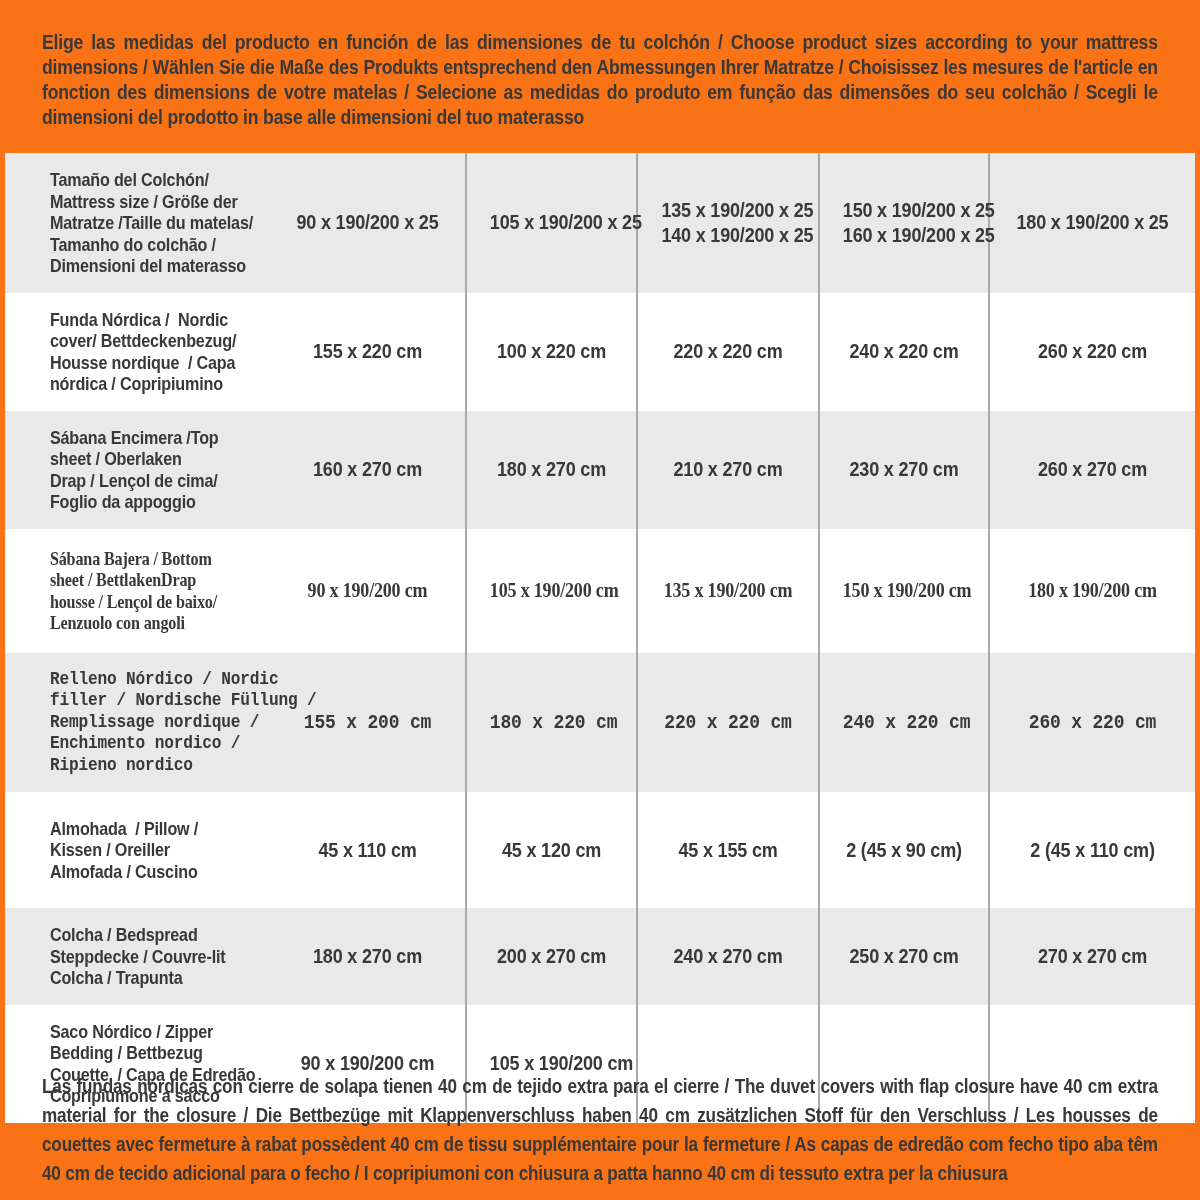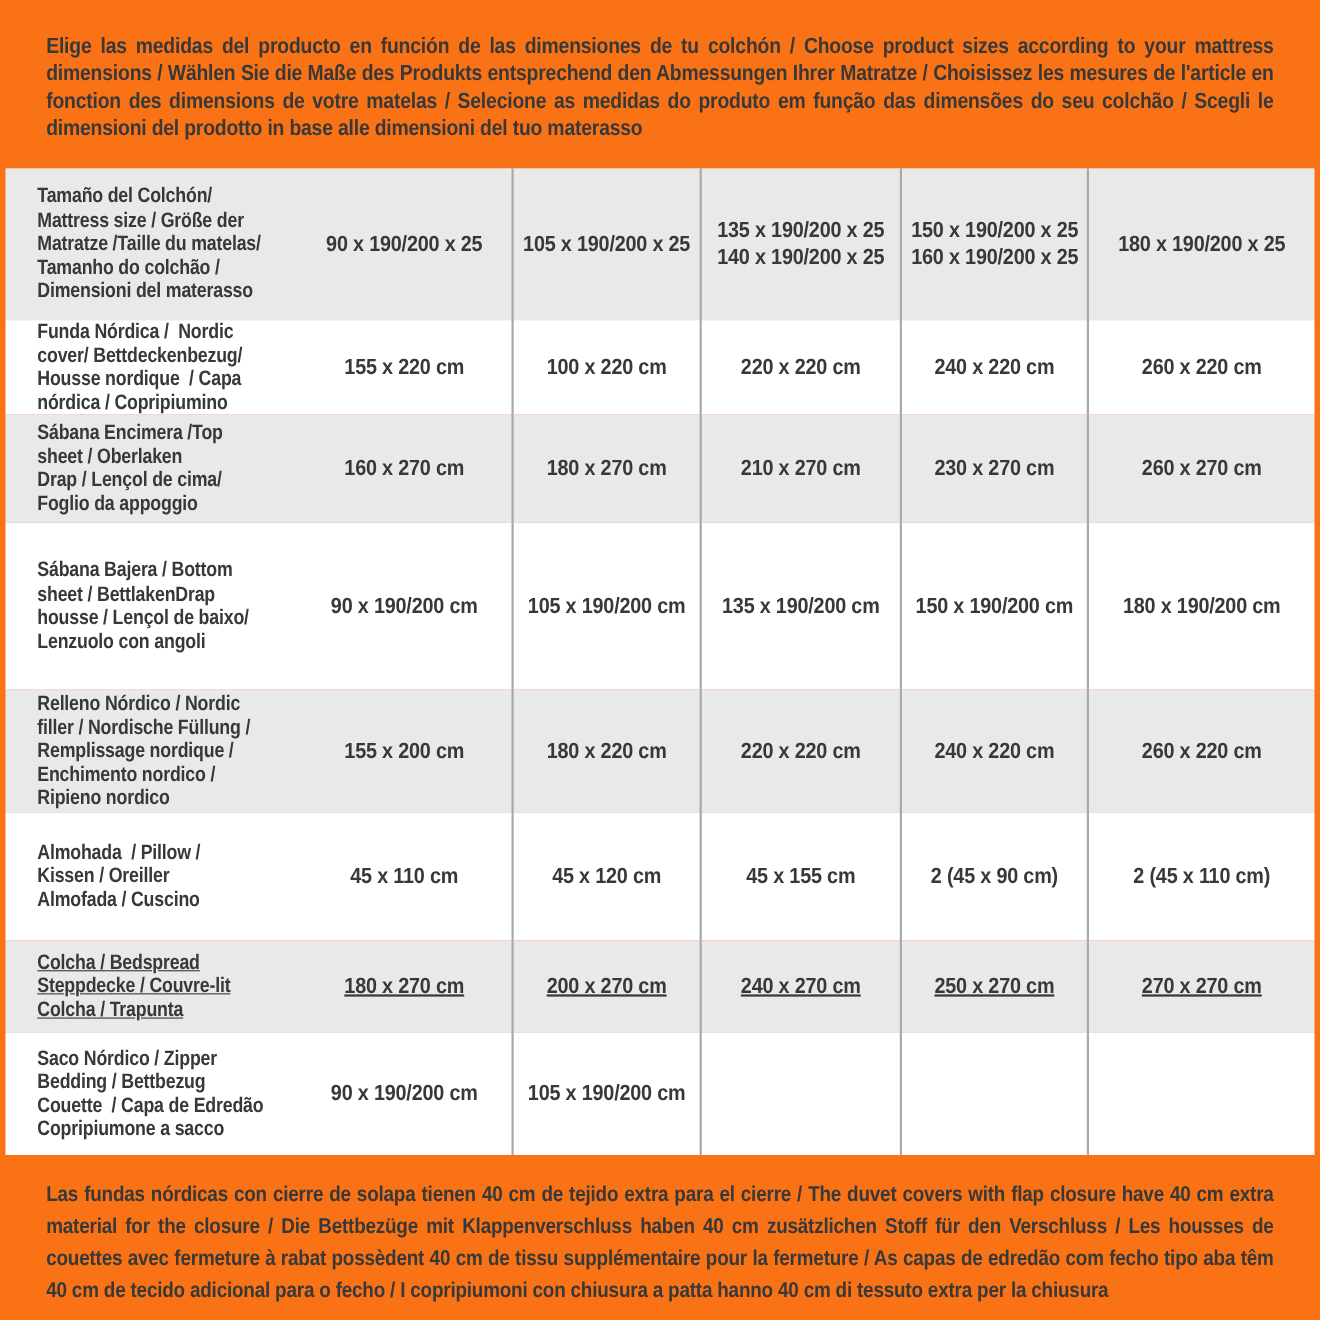--- a/index.html
+++ b/index.html
@@ -23,45 +23,45 @@
   }
   .intro  { left:42px; top:30px;   width:1268px; font-size:20px;   line-height:25px; }
   .footer { left:42px; top:1072px; width:1268px; font-size:19.5px; line-height:29px; }
 
   table.size-table {
     position:absolute; left:5px; top:153px;
     width:1190px; border-collapse:collapse; table-layout:fixed;
   }
   tr.shade { background:#e9e9e9; }
   tr.plain { background:#ffffff; }
-  td { vertical-align:middle; padding:0; }
+  td { vertical-align:middle; padding:16px; }
   td.sep { border-left:2px solid #a9a9a9; }
 
   .label {
     padding-left:34px;
     font-weight:bold; font-size:19px; line-height:21.5px;
     white-space:pre;
     transform:scaleX(0.85); transform-origin:0 50%;
     letter-spacing:-0.2px;
   }
   .val {
     font-weight:bold; font-size:20px; line-height:25px;
     white-space:pre; text-align:center;
     transform:scaleX(0.9); transform-origin:50% 50%;
     letter-spacing:-0.2px;
   }
 
   
   tr.r-head { height:138px; }
   tr.r-1 { height:81px; }
   tr.r-2 { height:98px;margin-top:22px; }
-  tr.r-3 { height:152px; }
-  tr.r-4 { height:112px; }
+  tr.r-3 { height:124px;font-family:Liberation Serif, serif; }
+  tr.r-4 { height:112px;font-family:Liberation Mono, monospace; }
   tr.r-5 { height:116px; }
-  tr.r-6 { height:84px;text-decoration:underline; }
+  tr.r-6 { height:84px; }
   tr.r-7 { height:111px; }
 </style>
 </head>
 <body>
 
 <div class="page">
 
   <div class="para intro">Elige las medidas del producto en función de las dimensiones de tu colchón / Choose product sizes according to your mattress dimensions / Wählen Sie die Maße des Produkts entsprechend den Abmessungen Ihrer Matratze / Choisissez les mesures de l'article en fonction des dimensions de votre matelas / Selecione as medidas do produto em função das dimensões do seu colchão / Scegli le dimensioni del prodotto in base alle dimensioni del tuo materasso</div>
 
   <table class="size-table">

